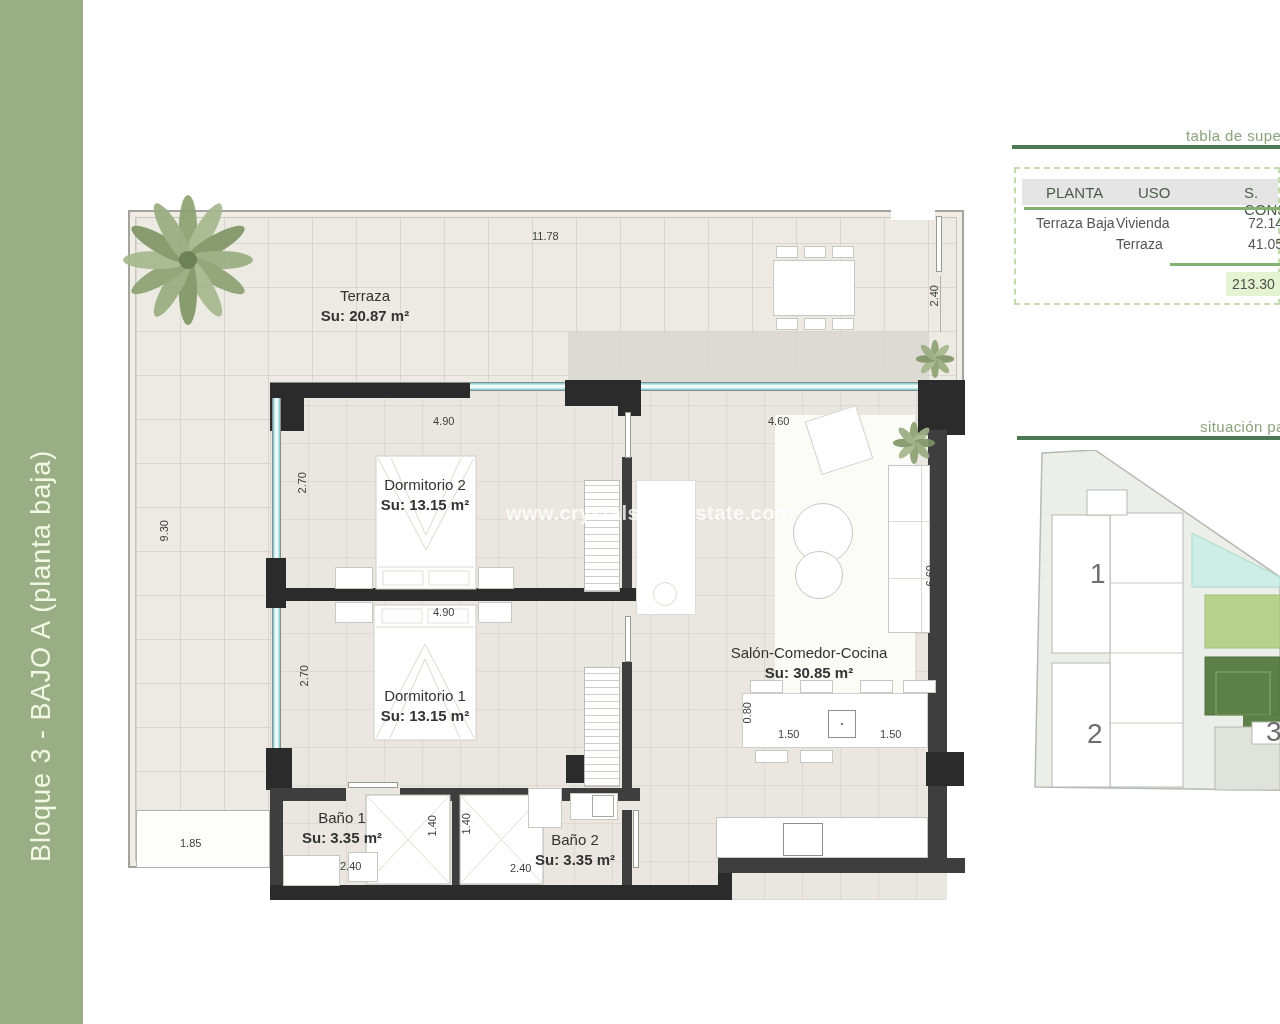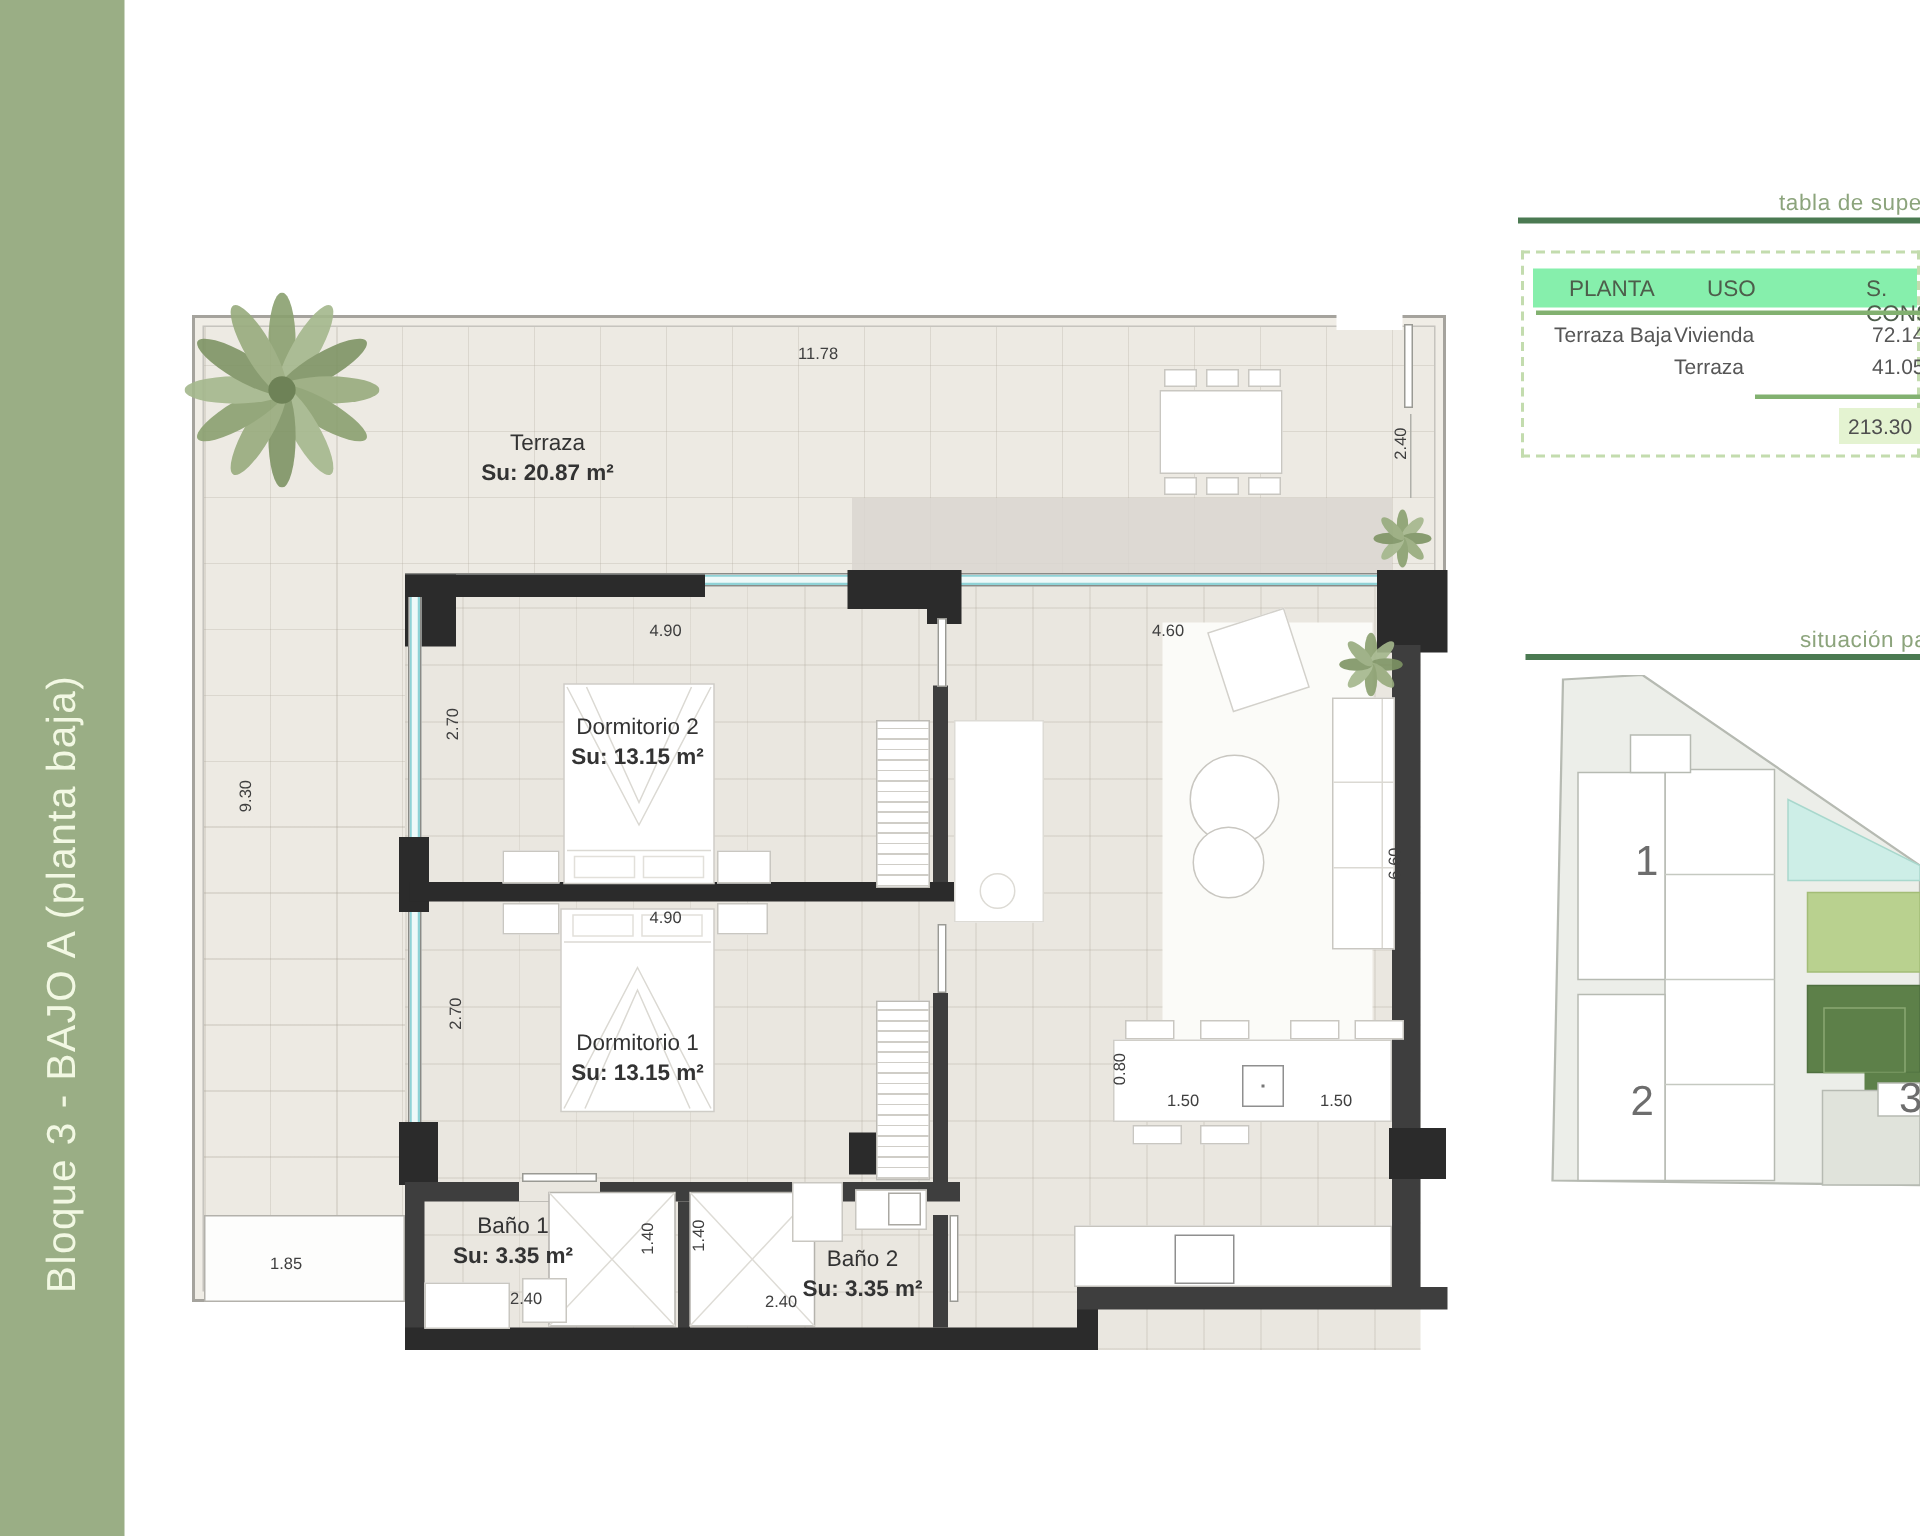--- a/index.html
+++ b/index.html
@@ -32,21 +32,21 @@
       background-image:repeating-linear-gradient(0deg,#cfcdc7 0 1px,transparent 1px 7px)}
   .dim{font-size:11px;color:#3f3f3f;white-space:nowrap}
   .dim.v{writing-mode:vertical-rl;transform:rotate(180deg)}
   .room-label{text-align:center;font-size:15px;color:#333;line-height:1.3}
   .room-label b{display:block;font-weight:bold}
   .wm{font-size:20px;font-weight:bold;color:rgba(255,255,255,.8);letter-spacing:.5px;white-space:nowrap}
   
   .gtitle{font-size:15px;color:#8ca47c;letter-spacing:.4px;white-space:nowrap}
   .grule{height:4px;background:#4b7a52}
   .stable{border:2px dashed #c3dcae;box-sizing:border-box;background:#fff}
-  .sthead{background:#86efac}
+  .sthead{background:#e5e5e5}
   .sthead span{position:absolute;top:5px;font-size:15px;color:#4d5d4b}
   .strow span{position:absolute;font-size:14px;color:#565656;white-space:nowrap}
   .sitenum{font-size:28px;color:#6d6d6d}
   .circle{border:1px solid #c9c7c1;border-radius:50%;background:#fff}
 </style>
 </head>
 <body>
 
 <div class="abs band"></div>
 <div class="abs band-label">Bloque 3 - BAJO A (planta baja)</div>
@@ -251,39 +251,44 @@
     <b>Su: 13.15 m²</b>
   </div>
   <div class="abs room-label" style="left:134px;top:598px;width:160px">
     <span>Baño 1</span>
     <b>Su: 3.35 m²</b>
   </div>
   <div class="abs room-label" style="left:367px;top:620px;width:160px">
     <span>Baño 2</span>
     <b>Su: 3.35 m²</b>
   </div>
+  <div class="abs room-label" style="left:571px;top:433px;width:220px">
+    <span>Salón-Comedor-Cocina</span>
+    <b>Su: 30.85 m²</b>
+  </div>
 
   <div class="abs dim" style="left:404px;top:20px">11.78</div>
   <div class="abs dim v" style="left:800px;top:75px">2.40</div>
   <div class="abs dim v" style="left:30px;top:310px">9.30</div>
   <div class="abs dim" style="left:52px;top:627px">1.85</div>
   <div class="abs dim" style="left:305px;top:205px">4.90</div>
   <div class="abs dim v" style="left:168px;top:262px">2.70</div>
   <div class="abs dim" style="left:305px;top:396px">4.90</div>
   <div class="abs dim v" style="left:170px;top:455px">2.70</div>
   <div class="abs dim" style="left:640px;top:205px">4.60</div>
   <div class="abs dim v" style="left:796px;top:355px">6.60</div>
   <div class="abs dim v" style="left:298px;top:605px">1.40</div>
   <div class="abs dim v" style="left:332px;top:603px">1.40</div>
   <div class="abs dim" style="left:212px;top:650px">2.40</div>
   <div class="abs dim" style="left:382px;top:652px">2.40</div>
   <div class="abs dim v" style="left:613px;top:492px">0.80</div>
   <div class="abs dim" style="left:650px;top:518px">1.50</div>
   <div class="abs dim" style="left:752px;top:518px">1.50</div>
 
+  <div class="abs wm" style="left:378px;top:292px">www.crystals-realestate.com</div>
 </div>
 
 <div class="abs gtitle" style="left:1186px;top:127px">tabla de supe</div>
 <div class="abs grule" style="left:1012px;top:145px;width:268px"></div>
 
 <div class="abs stable" style="left:1014px;top:167px;width:266px;height:138px">
   <div class="abs sthead" style="left:6px;top:10px;right:0;height:26px">
     <span style="left:24px">PLANTA</span>
     <span style="left:116px">USO</span>
     <span style="left:222px">S. CONS</span>

